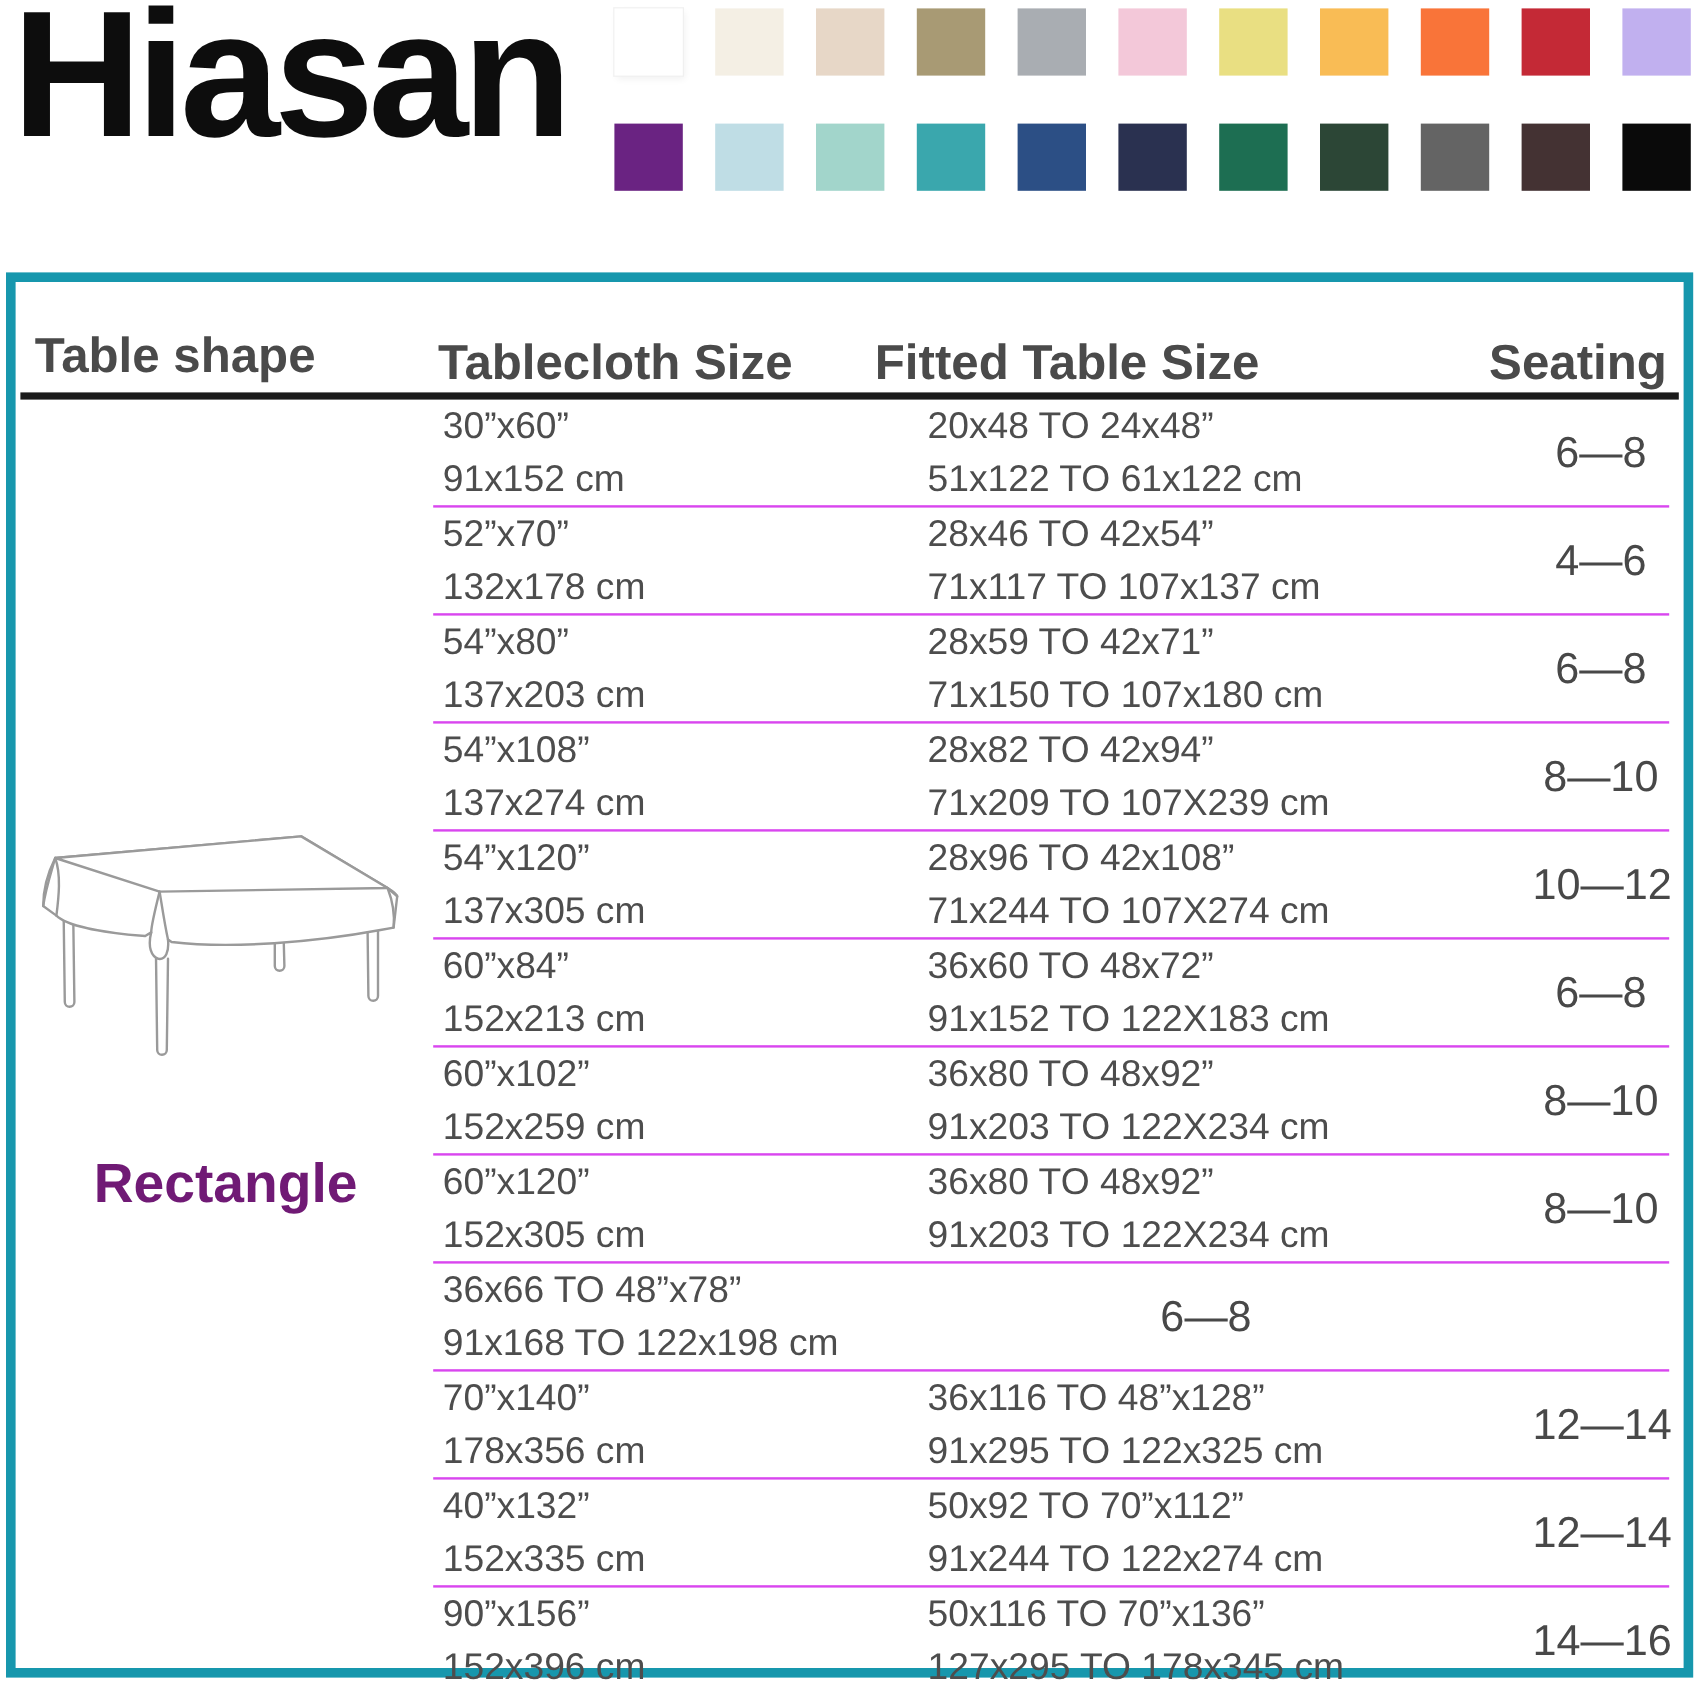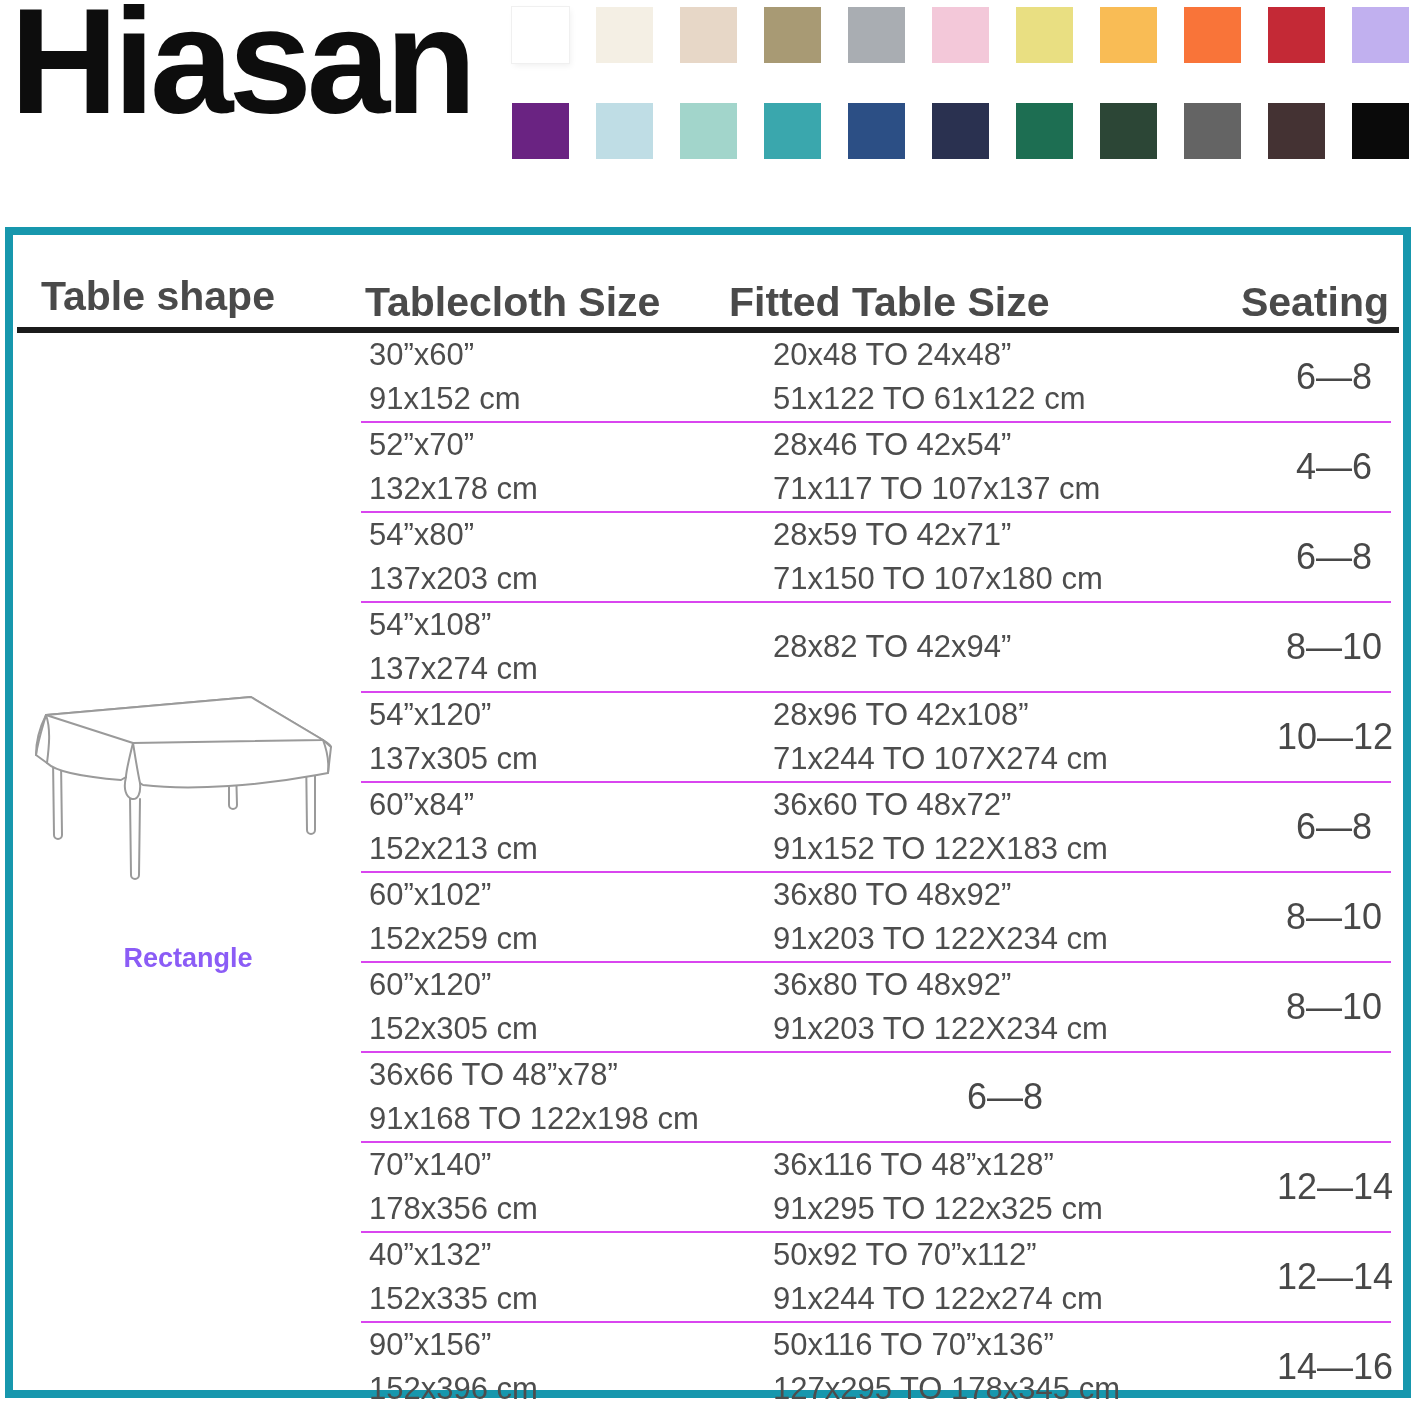--- a/index.html
+++ b/index.html
@@ -22,33 +22,33 @@
   .swatch.white{box-shadow:0 0 0 1px #f0f0f0, 2px 3px 6px rgba(0,0,0,0.06);}
   
   .size-box{
     position:absolute;left:5px;top:227px;width:1406px;height:1171px;
     box-sizing:border-box;border:8px solid #1797ad;background:#ffffff;
   }
   .hdr{
     position:absolute;top:44px;font-size:41px;font-weight:bold;
     color:#4a4a4a;white-space:nowrap;
   }
-  .hdr-shape{left:28px;top:38px;}
+  .hdr-shape{left:16px;top:38px;}
   .hdr-tablecloth{left:352px;}
   .hdr-fitted{left:716px;}
   .hdr-seating{right:14px;}
   .header-rule{
     position:absolute;left:4px;right:4px;top:92px;height:6px;background:#1b1b1b;
   }
   
   .shape-col{position:absolute;left:0;top:452px;width:350px;text-align:center;}
   .table-art{display:block;margin:0 auto;}
   .table-art path,.table-art line{fill:none;stroke:#9a9a9a;stroke-width:2;stroke-linejoin:round;stroke-linecap:round;}
   .table-art .fillwhite{fill:#ffffff;}
-  .shape-label{margin-top:6px;font-size:27px;font-weight:bold;color:#8b5cf6;}
+  .shape-label{margin-top:22px;font-size:46px;font-weight:bold;color:#701a75;}
   
   .rows{
     position:absolute;left:348px;top:98px;right:12px;bottom:0;
     display:flex;flex-direction:column;
   }
   .row{
     flex:1;display:grid;grid-template-columns:372px 480px 1fr;
     align-items:stretch;
     gap:32px;
   }
@@ -159,20 +159,21 @@
         </div>
       <div class="seat-cell">6—8</div>
     </div>
     <div class="row">
       <div class="cell">
           <span>54”x108”</span>
           <span>137x274 cm</span>
         </div>
       <div class="cell">
           <span>28x82 TO 42x94”</span>
+          <span>71x209 TO 107X239 cm</span>
         </div>
       <div class="seat-cell">8—10</div>
     </div>
     <div class="row">
       <div class="cell">
           <span>54”x120”</span>
           <span>137x305 cm</span>
         </div>
       <div class="cell">
           <span>28x96 TO 42x108”</span>

